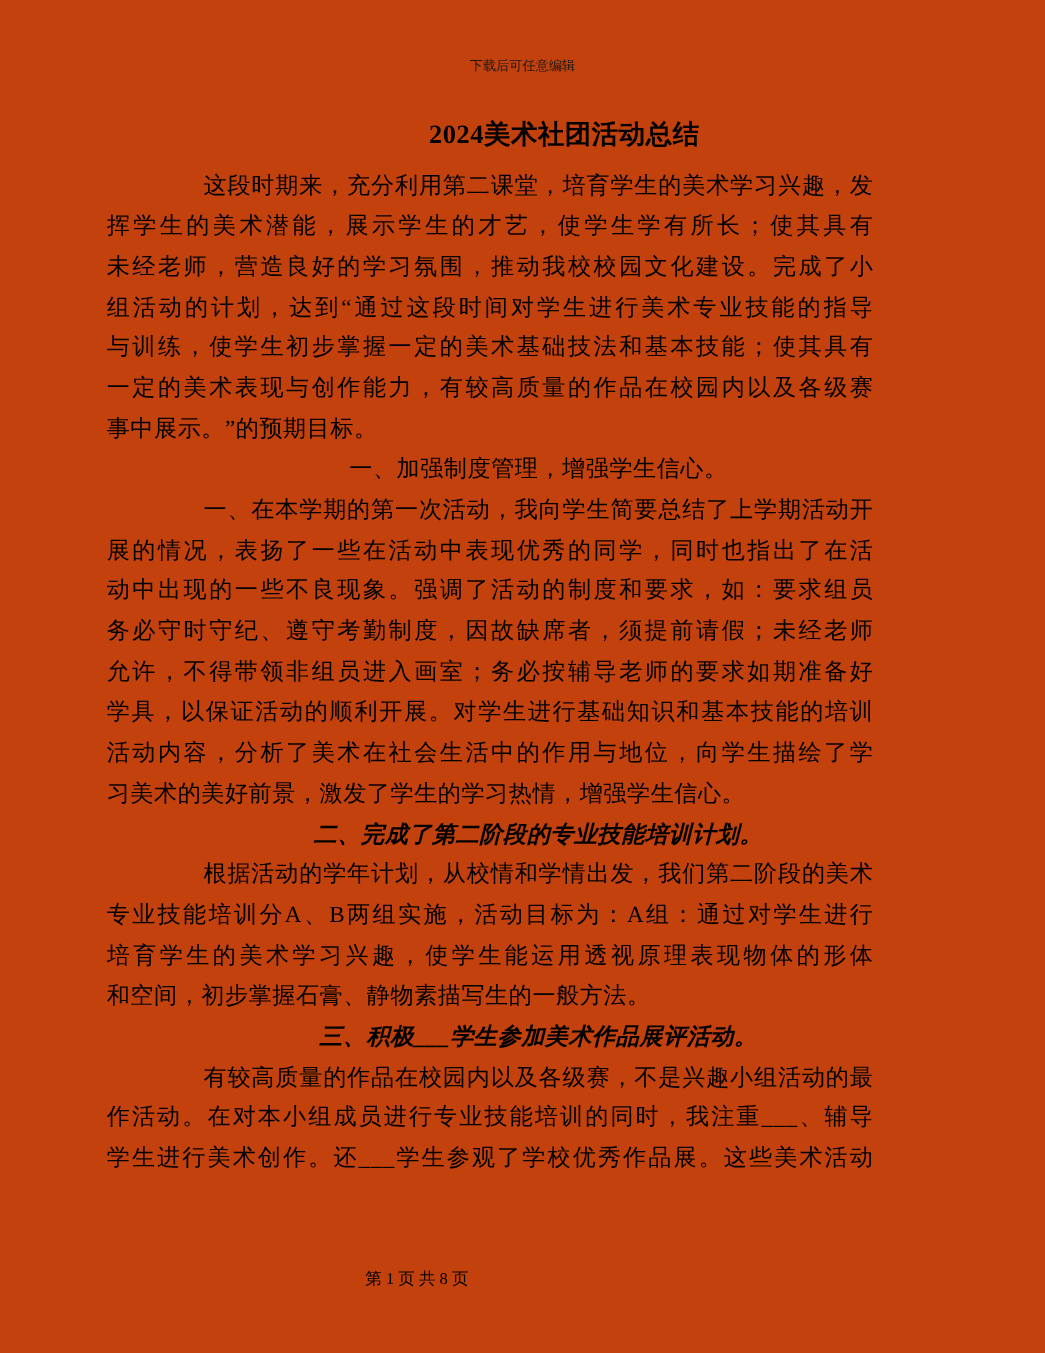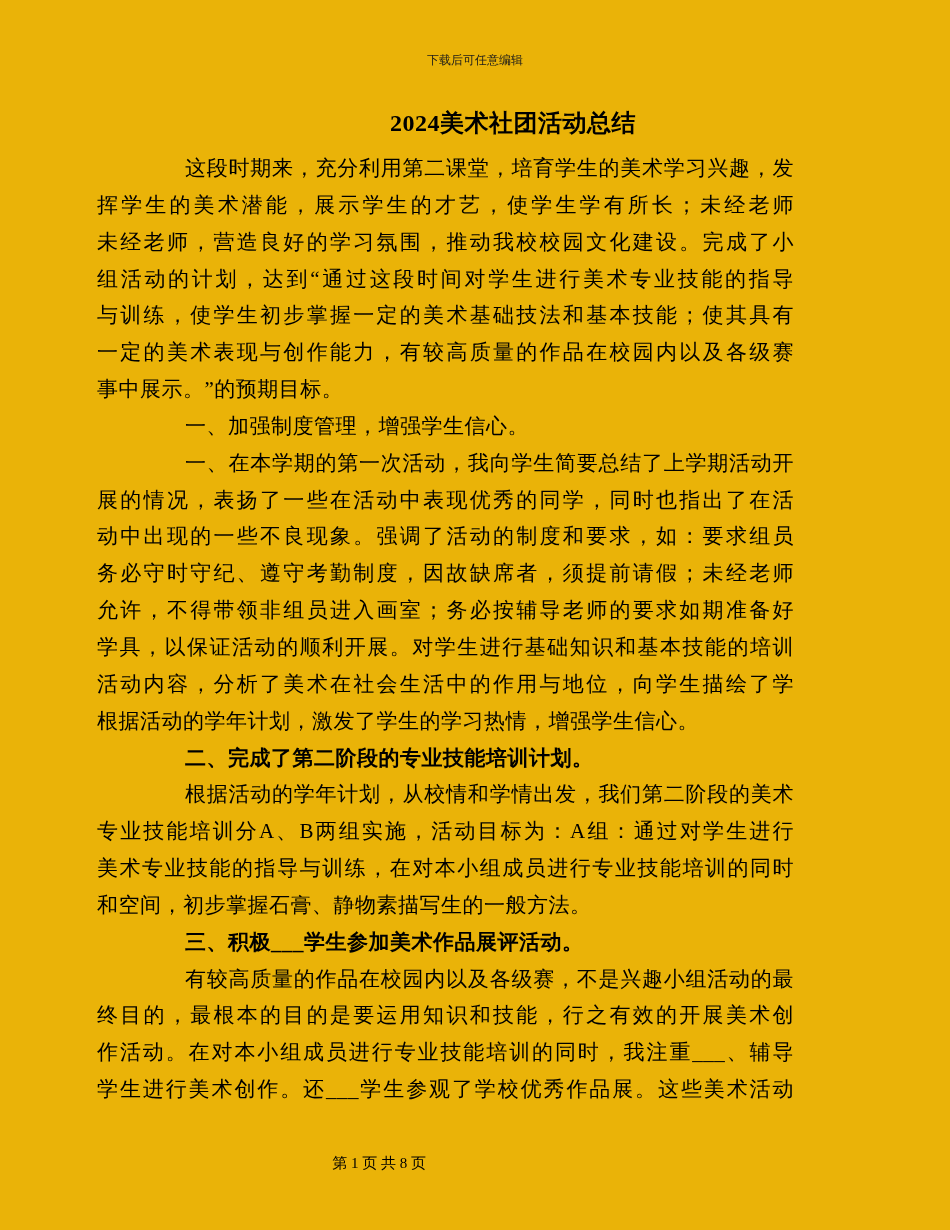--- a/index.html
+++ b/index.html
@@ -4,21 +4,21 @@
 <style>
   html, body {
     margin: 0;
     padding: 0;
     background: #ffffff;
   }
   .page {
     position: relative;
     width: 950px;
     height: 1230px;
-    background: #eab308;
+    background: #c2410c;
     overflow: hidden;
     font-family: "Liberation Serif", "DejaVu Serif", serif;
     color: #000000;
   }
   .header-note {
     position: absolute;
     top: 53px;
     left: 0;
     width: 950px;
     text-align: center;
@@ -46,26 +46,26 @@
     width: 697px;
   }
   .l {
     height: 36.85px;
     line-height: 36.85px;
     font-size: 21px;
     letter-spacing: 0.5px;
     white-space: normal;
     overflow: hidden;
   }
-  .i { text-indent: 88px; }
+  .i { text-indent: 88px; text-align: center; }
   .f {
     text-align: justify;
     text-align-last: justify;
   }
-  .b { font-weight: bold; }
+  .b { font-weight: bold; font-style: italic; }
   .page-footer {
     position: absolute;
     top: 1154px;
     left: 0;
     width: 758px;
     text-align: center;
     font-size: 15px;
     line-height: 19px;
   }
 </style>
@@ -73,42 +73,41 @@
 <body>
 
 <div class="page">
 
   <div class="header-note">下载后可任意编辑</div>
 
   <div class="doc-title">2024美术社团活动总结</div>
 
   <div class="doc-body">
     <div class="l i f">这段时期来，充分利用第二课堂，培育学生的美术学习兴趣，发</div>
-    <div class="l f">挥学生的美术潜能，展示学生的才艺，使学生学有所长；未经老师</div>
+    <div class="l f">挥学生的美术潜能，展示学生的才艺，使学生学有所长；使其具有</div>
     <div class="l f">未经老师，营造良好的学习氛围，推动我校校园文化建设。完成了小</div>
     <div class="l f">组活动的计划，达到“通过这段时间对学生进行美术专业技能的指导</div>
     <div class="l f">与训练，使学生初步掌握一定的美术基础技法和基本技能；使其具有</div>
     <div class="l f">一定的美术表现与创作能力，有较高质量的作品在校园内以及各级赛</div>
     <div class="l">事中展示。”的预期目标。</div>
     <div class="l i">一、加强制度管理，增强学生信心。</div>
     <div class="l i f">一、在本学期的第一次活动，我向学生简要总结了上学期活动开</div>
     <div class="l f">展的情况，表扬了一些在活动中表现优秀的同学，同时也指出了在活</div>
     <div class="l f">动中出现的一些不良现象。强调了活动的制度和要求，如：要求组员</div>
     <div class="l f">务必守时守纪、遵守考勤制度，因故缺席者，须提前请假；未经老师</div>
     <div class="l f">允许，不得带领非组员进入画室；务必按辅导老师的要求如期准备好</div>
     <div class="l f">学具，以保证活动的顺利开展。对学生进行基础知识和基本技能的培训</div>
     <div class="l f">活动内容，分析了美术在社会生活中的作用与地位，向学生描绘了学</div>
-    <div class="l">根据活动的学年计划，激发了学生的学习热情，增强学生信心。</div>
+    <div class="l">习美术的美好前景，激发了学生的学习热情，增强学生信心。</div>
     <div class="l i b">二、完成了第二阶段的专业技能培训计划。</div>
     <div class="l i f">根据活动的学年计划，从校情和学情出发，我们第二阶段的美术</div>
     <div class="l f">专业技能培训分A、B两组实施，活动目标为：A组：通过对学生进行</div>
-    <div class="l f">美术专业技能的指导与训练，在对本小组成员进行专业技能培训的同时</div>
+    <div class="l f">培育学生的美术学习兴趣，使学生能运用透视原理表现物体的形体</div>
     <div class="l">和空间，初步掌握石膏、静物素描写生的一般方法。</div>
     <div class="l i b">三、积极___学生参加美术作品展评活动。</div>
     <div class="l i f">有较高质量的作品在校园内以及各级赛，不是兴趣小组活动的最</div>
-    <div class="l f">终目的，最根本的目的是要运用知识和技能，行之有效的开展美术创</div>
     <div class="l f">作活动。在对本小组成员进行专业技能培训的同时，我注重___、辅导</div>
     <div class="l f">学生进行美术创作。还___学生参观了学校优秀作品展。这些美术活动</div>
   </div>
 
   <div class="page-footer">第 1 页 共 8 页</div>
 
 </div>
 
 </body></html>

